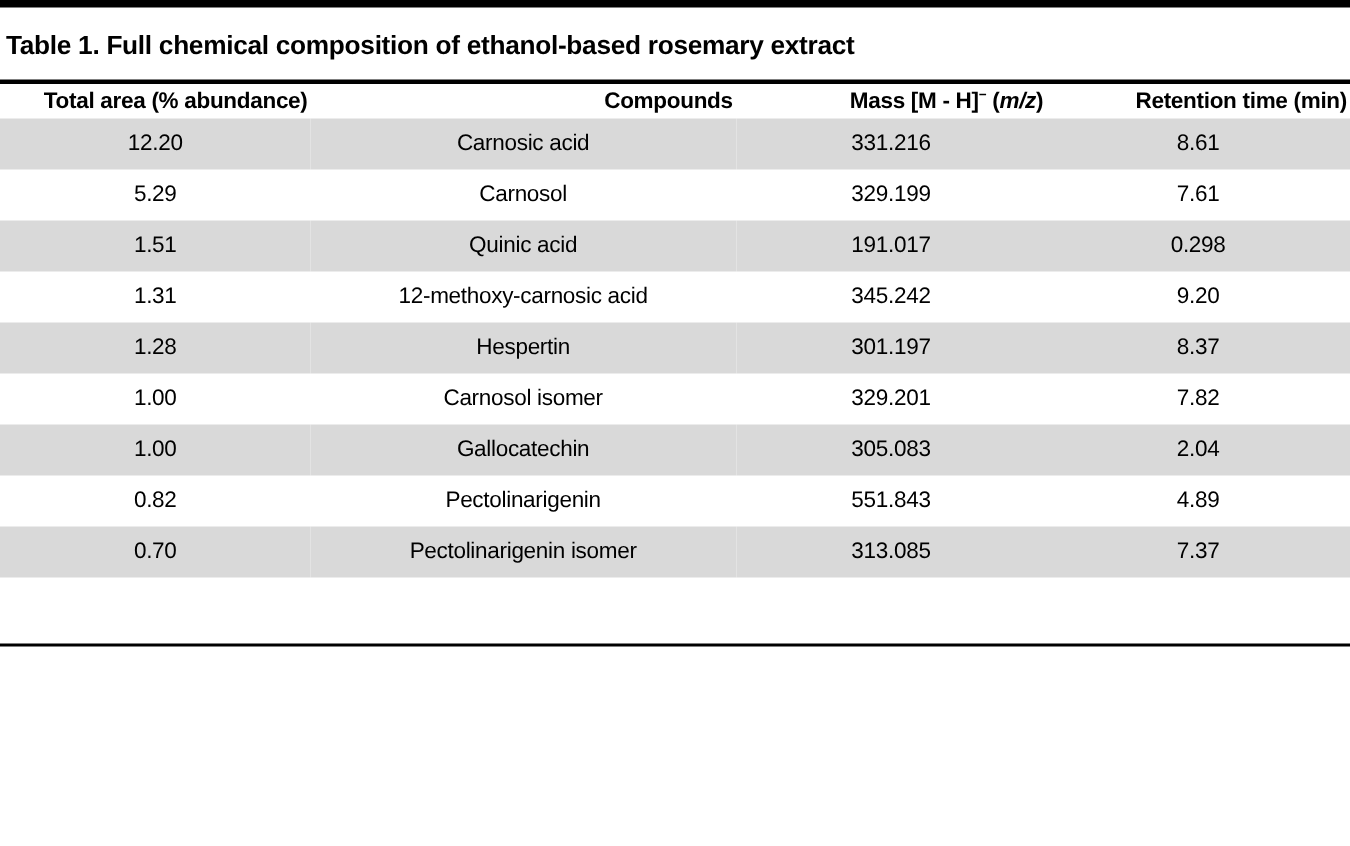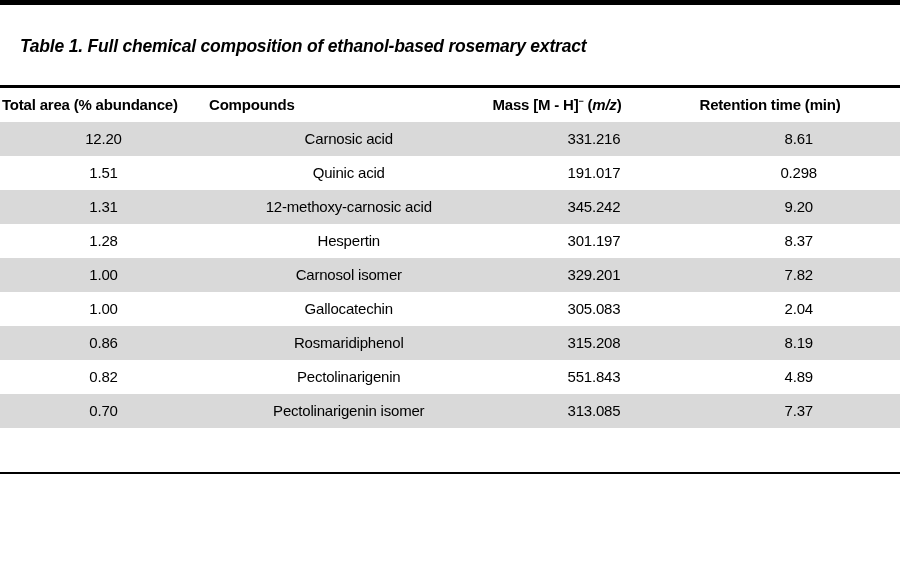--- a/index.html
+++ b/index.html
@@ -24,39 +24,38 @@
     height: 5px;
     width: 100%;
     background: var(--rule);
   }
   .title {
     font-size: 17.5px;
     font-weight: bold;
     line-height: 25px;
     letter-spacing: -0.2px;
     padding: 13px 4px 10px 4px;
-    margin: 16px;
-    font-style: italic;
+    margin: 0;
   }
   .rule {
     height: 2.5px;
     width: 100%;
     background: var(--rule);
   }
 
   table.comp-table {
     width: 100%;
     border-collapse: collapse;
     table-layout: fixed;
   }
   .comp-table th {
-    height: 34px;
+    height: 23px;
     font-size: 15px;
     font-weight: bold;
-    text-align: left;
+    text-align: right;
     vertical-align: middle;
     letter-spacing: -0.2px;
     padding: 0 2px;
   }
   .comp-table td {
     height: 34px;
     font-size: 15px;
     text-align: center;
     vertical-align: middle;
     letter-spacing: -0.2px;
@@ -98,20 +97,26 @@
       </tr>
     </thead>
     <tbody>
         <tr>
           <td>12.20</td>
           <td>Carnosic acid</td>
           <td>331.216</td>
           <td>8.61</td>
         </tr>
         <tr>
+          <td>5.29</td>
+          <td>Carnosol</td>
+          <td>329.199</td>
+          <td>7.61</td>
+        </tr>
+        <tr>
           <td>1.51</td>
           <td>Quinic acid</td>
           <td>191.017</td>
           <td>0.298</td>
         </tr>
         <tr>
           <td>1.31</td>
           <td>12-methoxy-carnosic acid</td>
           <td>345.242</td>
           <td>9.20</td>
@@ -128,26 +133,20 @@
           <td>329.201</td>
           <td>7.82</td>
         </tr>
         <tr>
           <td>1.00</td>
           <td>Gallocatechin</td>
           <td>305.083</td>
           <td>2.04</td>
         </tr>
         <tr>
-          <td>0.86</td>
-          <td>Rosmaridiphenol</td>
-          <td>315.208</td>
-          <td>8.19</td>
-        </tr>
-        <tr>
           <td>0.82</td>
           <td>Pectolinarigenin</td>
           <td>551.843</td>
           <td>4.89</td>
         </tr>
         <tr>
           <td>0.70</td>
           <td>Pectolinarigenin isomer</td>
           <td>313.085</td>
           <td>7.37</td>

